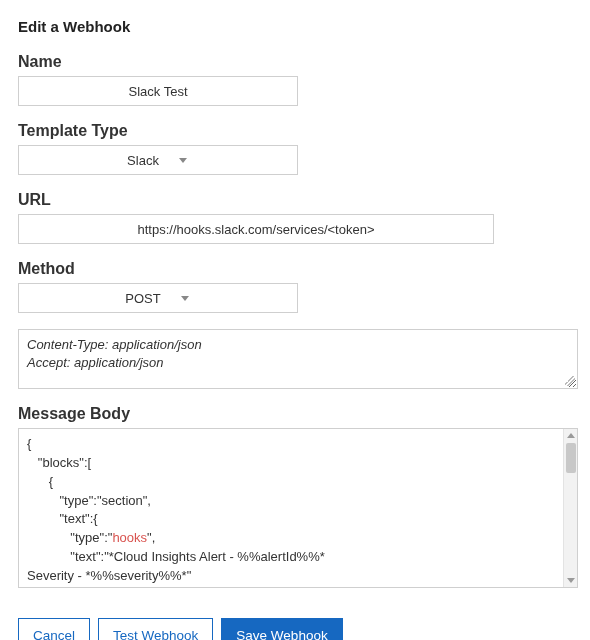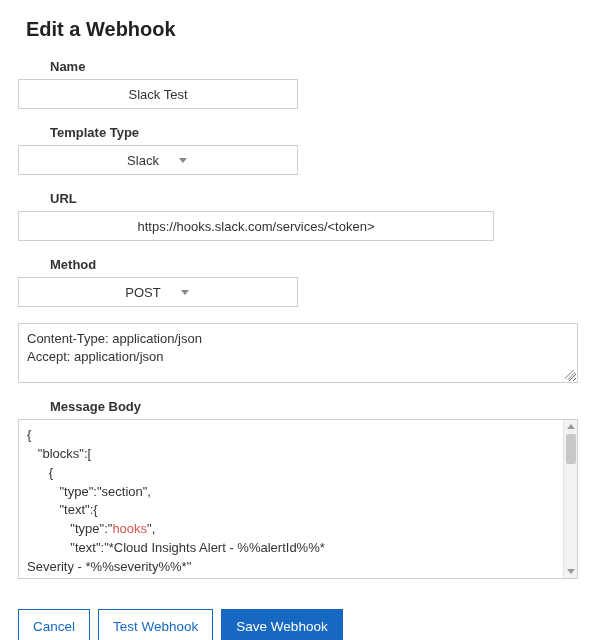--- a/index.html
+++ b/index.html
@@ -6,32 +6,31 @@
   body {
     margin: 0;
     padding: 18px;
     font-family: "Segoe UI", Arial, sans-serif;
     font-size: 13px;
     color: #333;
     background: #fff;
     width: 590px;
   }
   h2 {
-    margin: 0 0 18px 8px;
-    font-size: 20px;
+    margin: 0 0 18px 0;
+    font-size: 15px;
     font-weight: 700;
     color: #222;
   }
   .field { margin-bottom: 16px; }
   .label {
-    font-size: 13px;
+    font-size: 16px;
     font-weight: 600;
     color: #333;
     margin-bottom: 5px;
-    margin-left: 32px;
   }
   .input {
     width: 280px;
     height: 30px;
     border: 1px solid #cfcfcf;
     background: #fff;
     padding: 0 8px;
     font-size: 13px;
     color: #333;
     display: flex;
@@ -126,21 +125,21 @@
   .btn.outline {
     border: 1px solid #1668c1;
     color: #1668c1;
     background: #fff;
   }
   .btn.primary {
     border: 1px solid #1668c1;
     background: #1668c1;
     color: #fff;
   }
-  .pre-line { white-space: pre-line; }
+  .pre-line { white-space: pre-line; font-style: italic; }
 </style>
 </head>
 <body>
 
 <h2>Edit a Webhook</h2>
 
 <div class="field">
   <div class="label">Name</div>
   <div class="input">
     <span>Slack Test</span>

